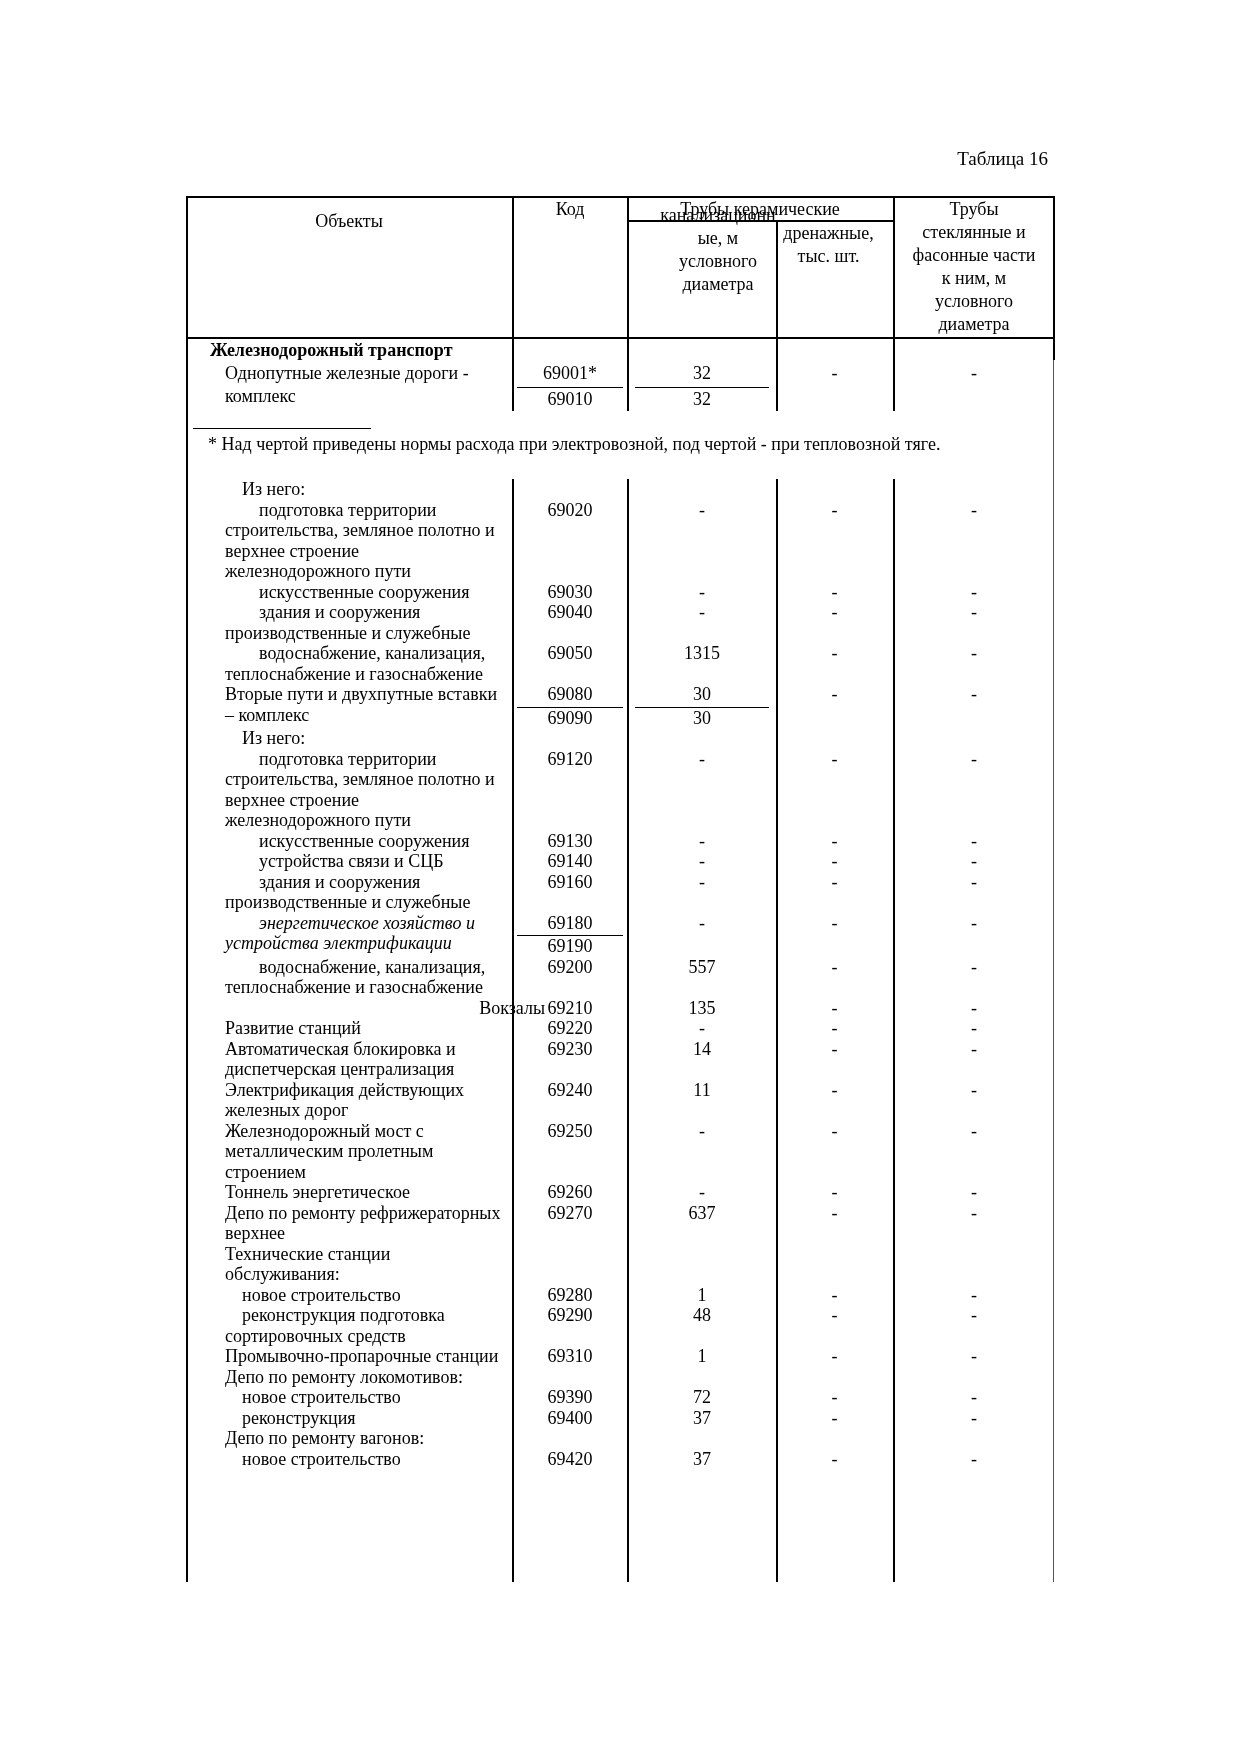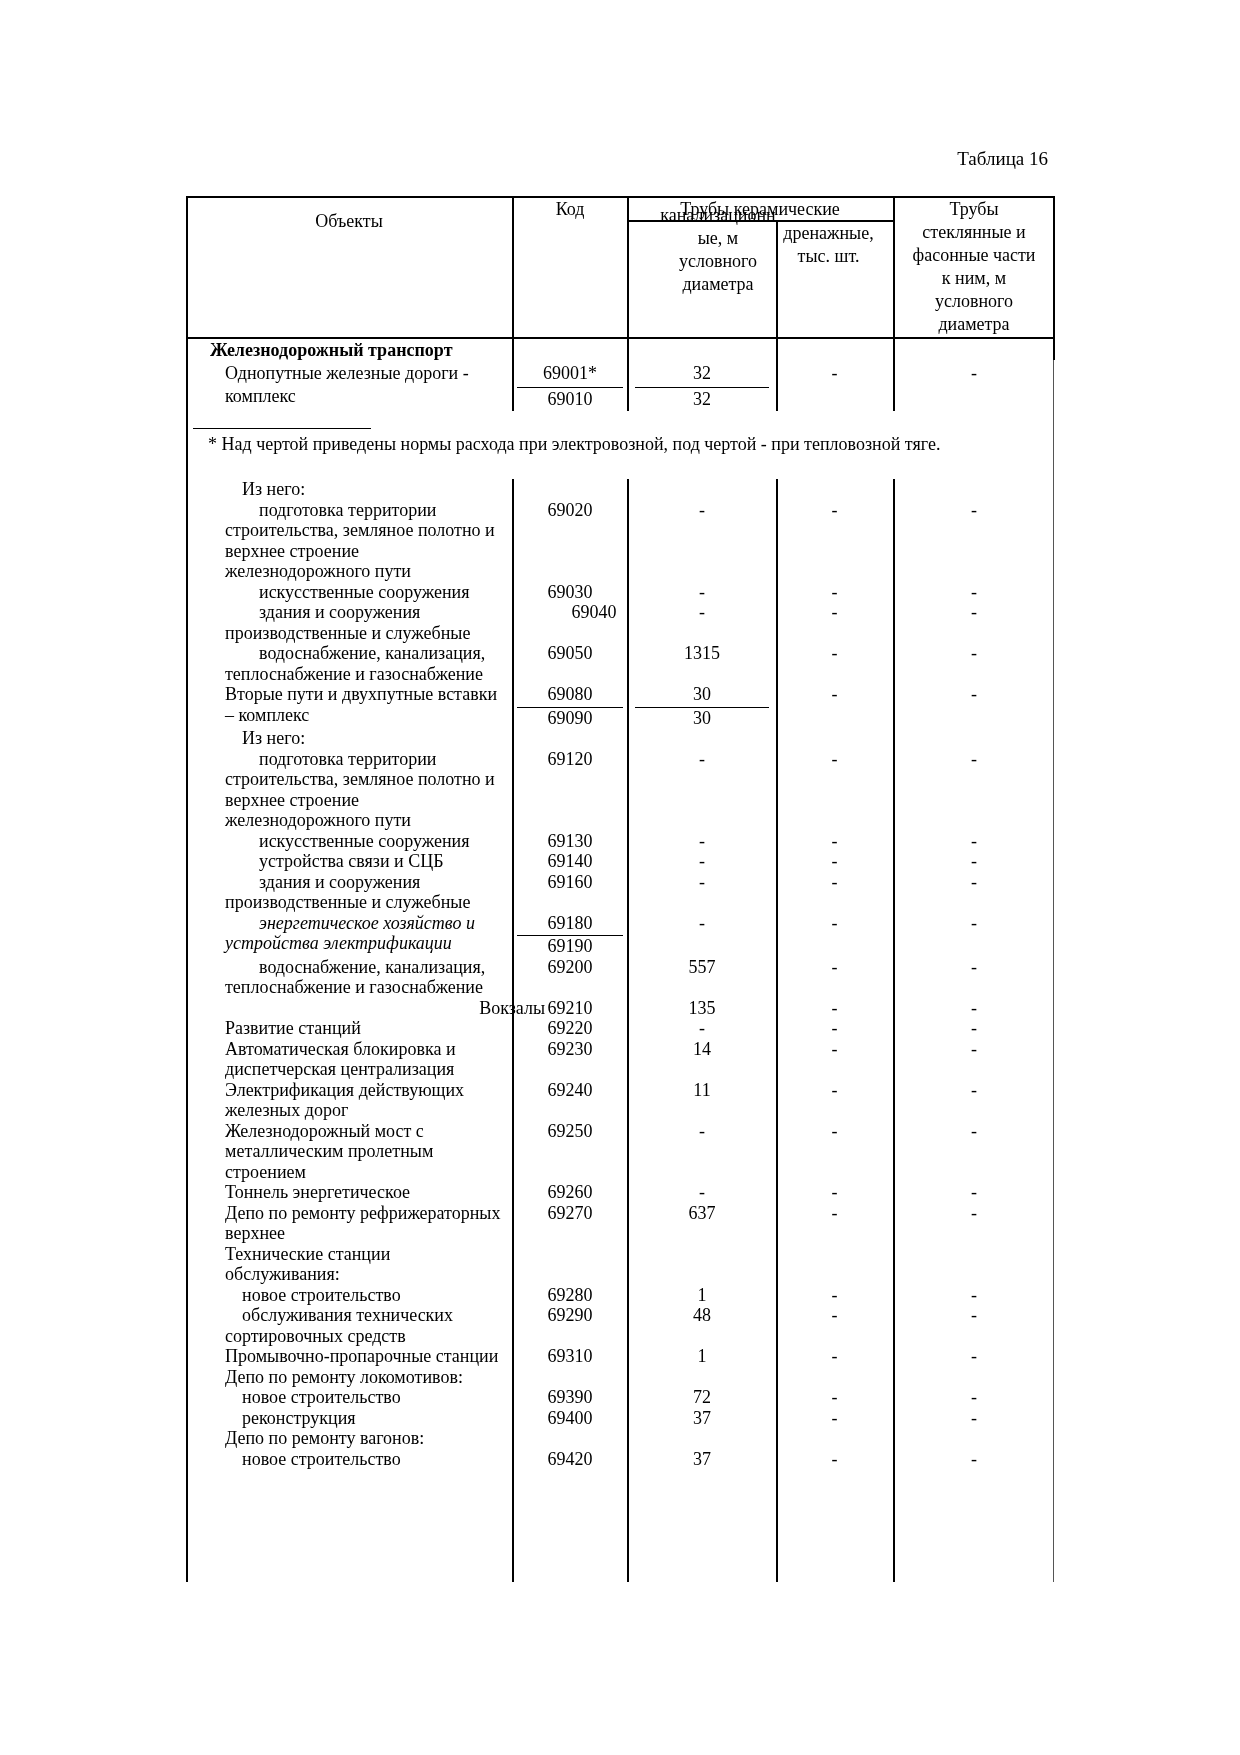--- a/index.html
+++ b/index.html
@@ -113,21 +113,21 @@
         <div class="code" style="line-height: 20.5px;">69030</div>
         <div class="v1" style="line-height: 20.5px;">-</div>
         <div class="v2" style="line-height: 20.5px;">-</div>
         <div class="v3" style="line-height: 20.5px;">-</div>
       </div>
       <div class="row" style="top: 406px;">
         <div class="obj" style="line-height: 20.5px;">
           <div style="padding-left: 34px;">здания и сооружения</div>
           <div>производственные и служебные</div>
         </div>
-        <div class="code" style="line-height: 20.5px; margin-left: 24px;">69040</div>
+        <div class="code" style="line-height: 20.5px;">69040</div>
         <div class="v1" style="line-height: 20.5px;">-</div>
         <div class="v2" style="line-height: 20.5px;">-</div>
         <div class="v3" style="line-height: 20.5px;">-</div>
       </div>
       <div class="row" style="top: 447px;">
         <div class="obj" style="line-height: 20.5px;">
           <div style="padding-left: 34px;">водоснабжение, канализация,</div>
           <div>теплоснабжение и газоснабжение</div>
         </div>
         <div class="code" style="line-height: 20.5px;">69050</div>
@@ -297,21 +297,21 @@
         <div class="obj" style="line-height: 20.5px;">
           <div style="padding-left: 17px;">новое строительство</div>
         </div>
         <div class="code" style="line-height: 20.5px;">69280</div>
         <div class="v1" style="line-height: 20.5px;">1</div>
         <div class="v2" style="line-height: 20.5px;">-</div>
         <div class="v3" style="line-height: 20.5px;">-</div>
       </div>
       <div class="row" style="top: 1109px;">
         <div class="obj" style="line-height: 20.5px;">
-          <div style="padding-left: 17px;">обслуживания технических</div>
+          <div style="padding-left: 17px;">реконструкция подготовка</div>
           <div style="padding-left: 0px;">сортировочных средств</div>
         </div>
         <div class="code" style="line-height: 20.5px;">69290</div>
         <div class="v1" style="line-height: 20.5px;">48</div>
         <div class="v2" style="line-height: 20.5px;">-</div>
         <div class="v3" style="line-height: 20.5px;">-</div>
       </div>
       <div class="row" style="top: 1150px;">
         <div class="obj" style="line-height: 20.5px;">
           <div>Промывочно-пропарочные станции</div>

